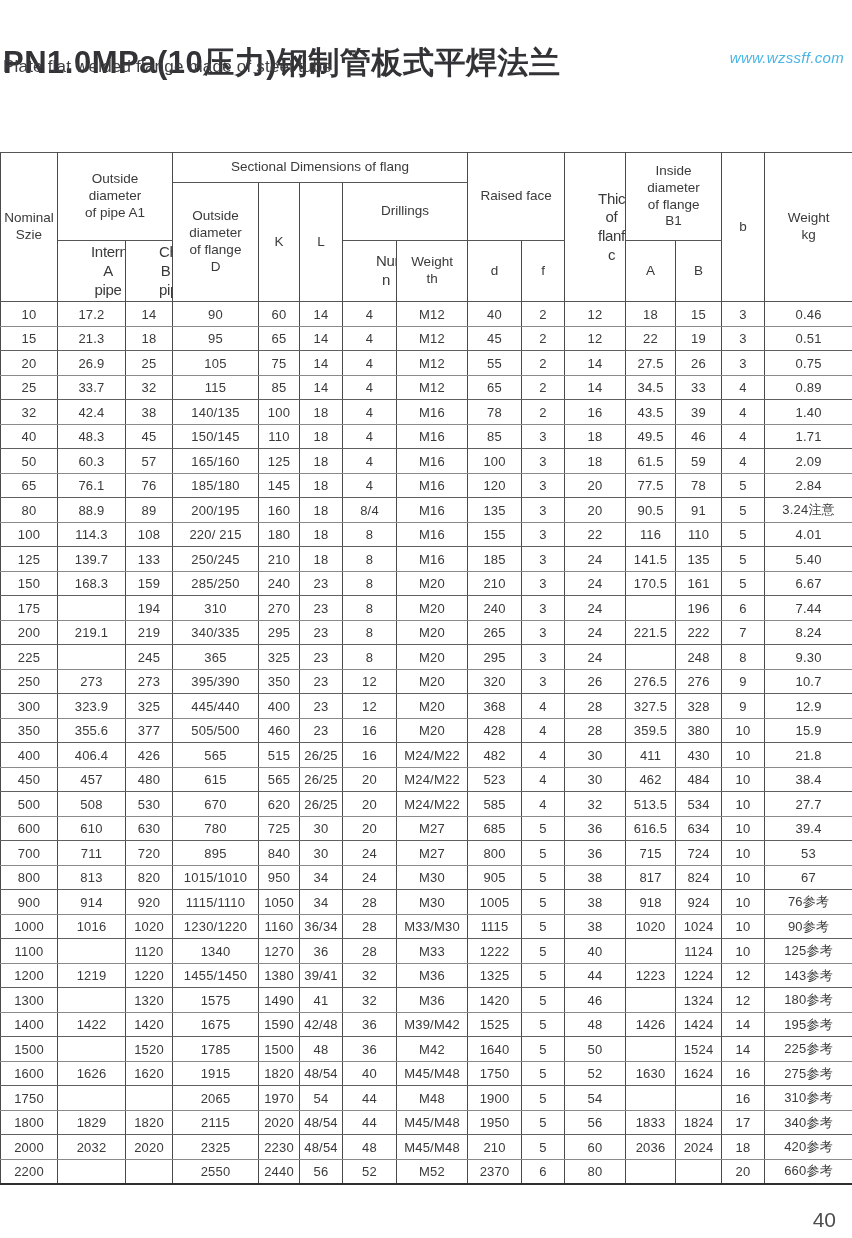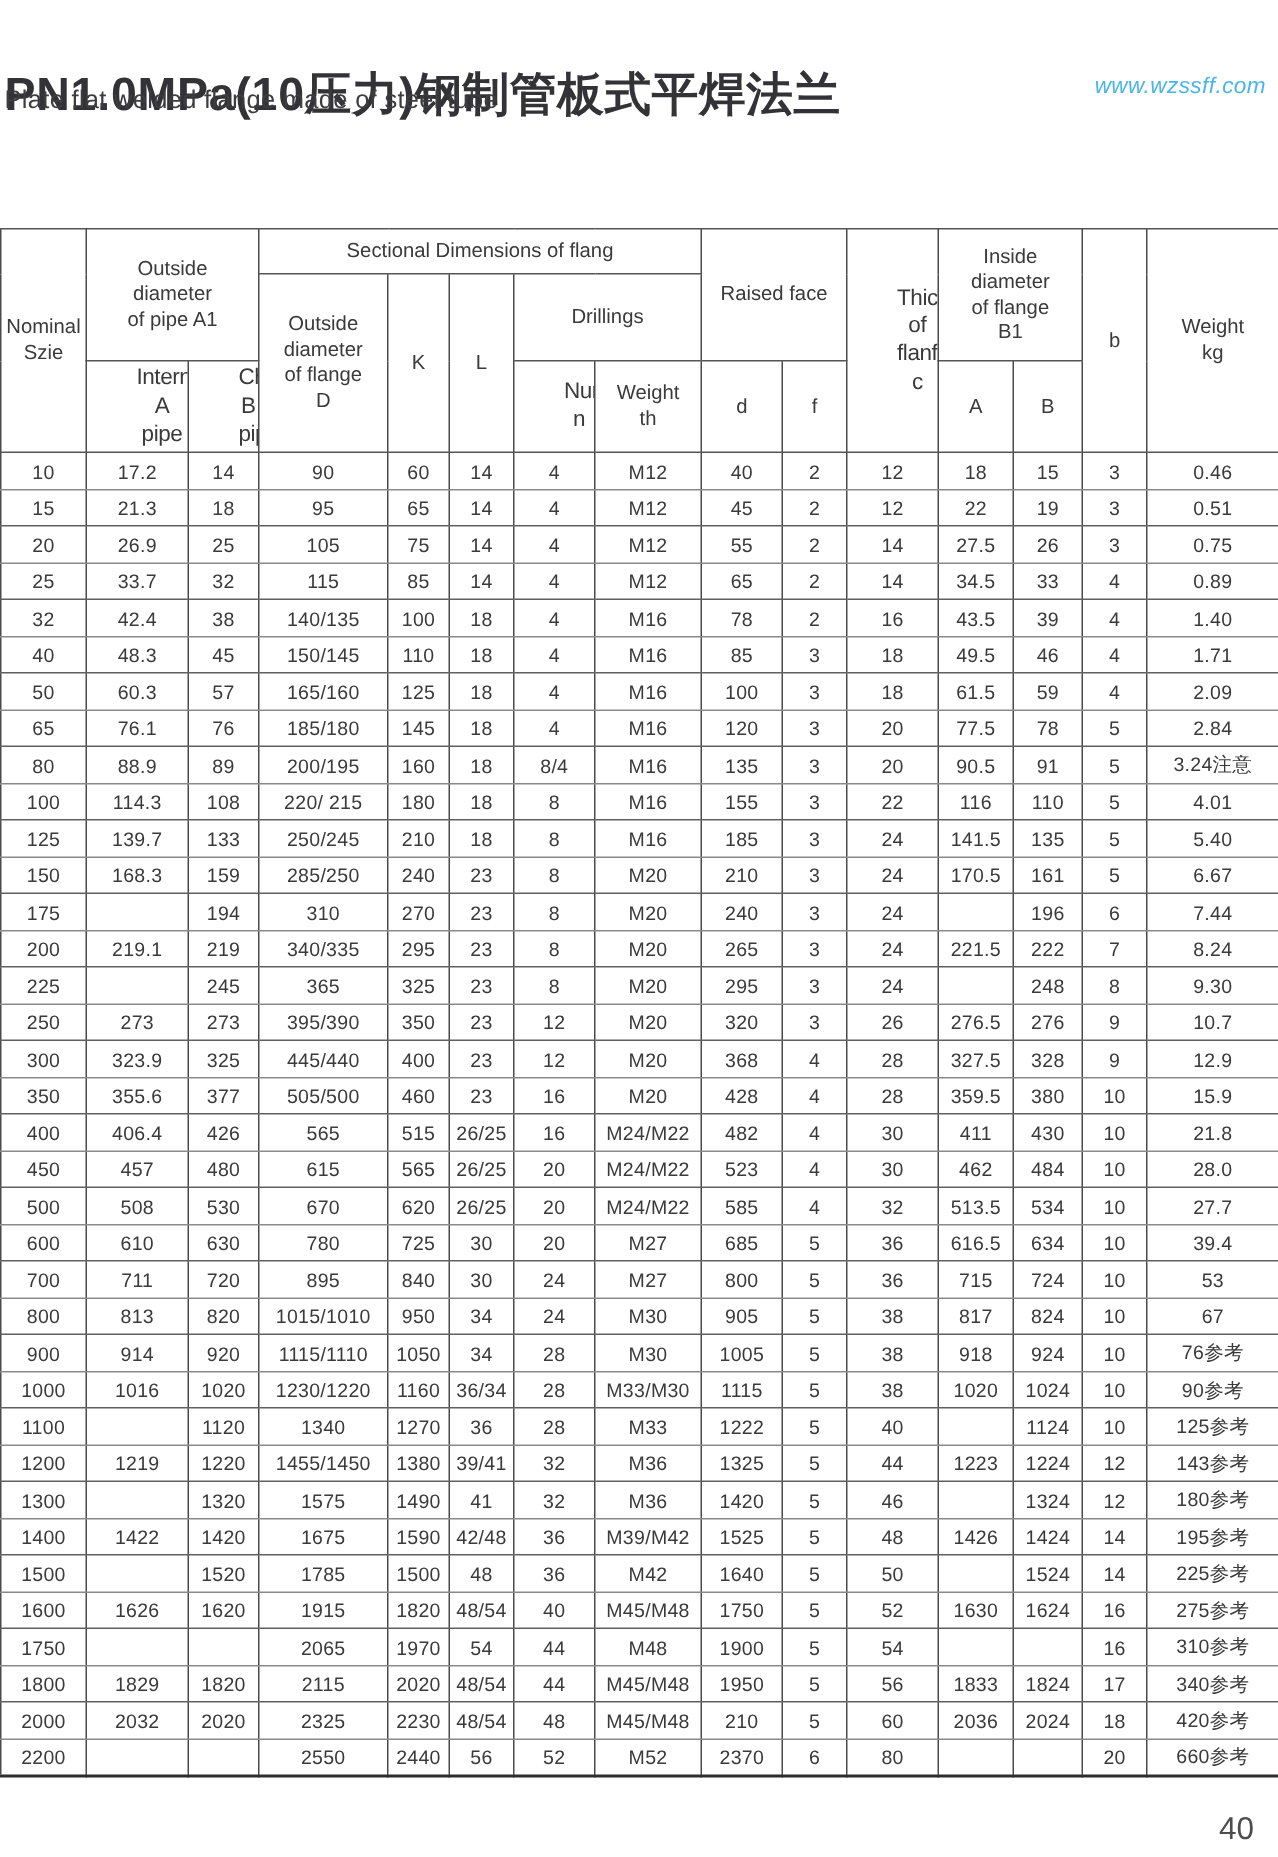--- a/index.html
+++ b/index.html
@@ -492,21 +492,21 @@
         <td>565</td>
         <td>26/25</td>
         <td>20</td>
         <td>M24/M22</td>
         <td>523</td>
         <td>4</td>
         <td>30</td>
         <td>462</td>
         <td>484</td>
         <td>10</td>
-        <td>28.0</td>
+        <td>38.4</td>
       </tr>
       <tr>
         <td>500</td>
         <td>508</td>
         <td>530</td>
         <td>670</td>
         <td>620</td>
         <td>26/25</td>
         <td>20</td>
         <td>M24/M22</td>

